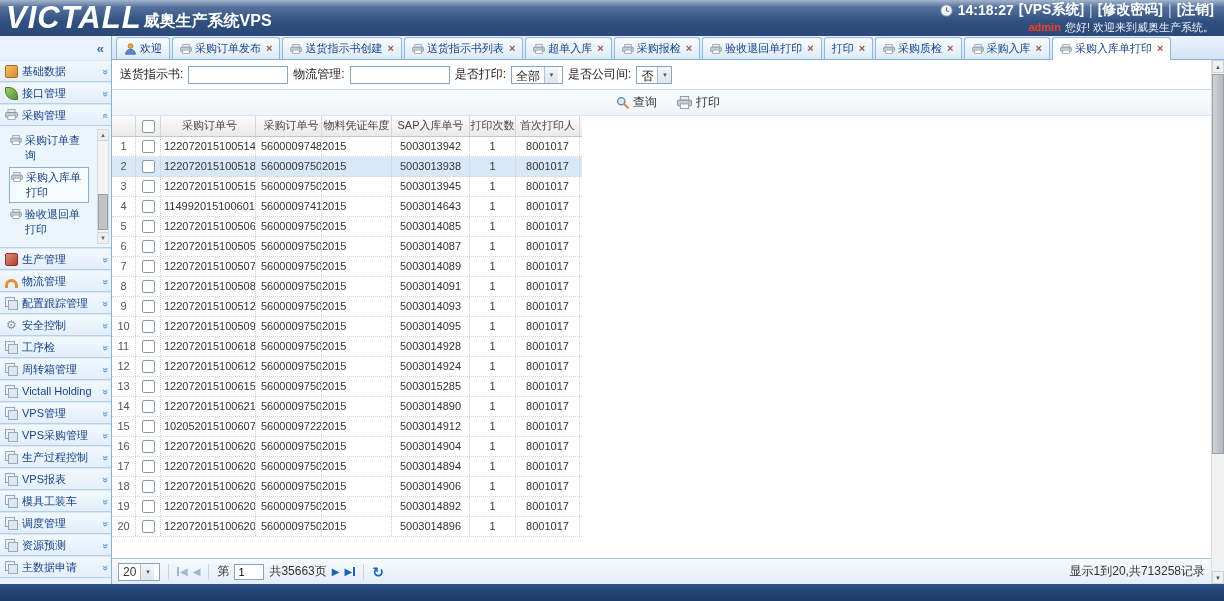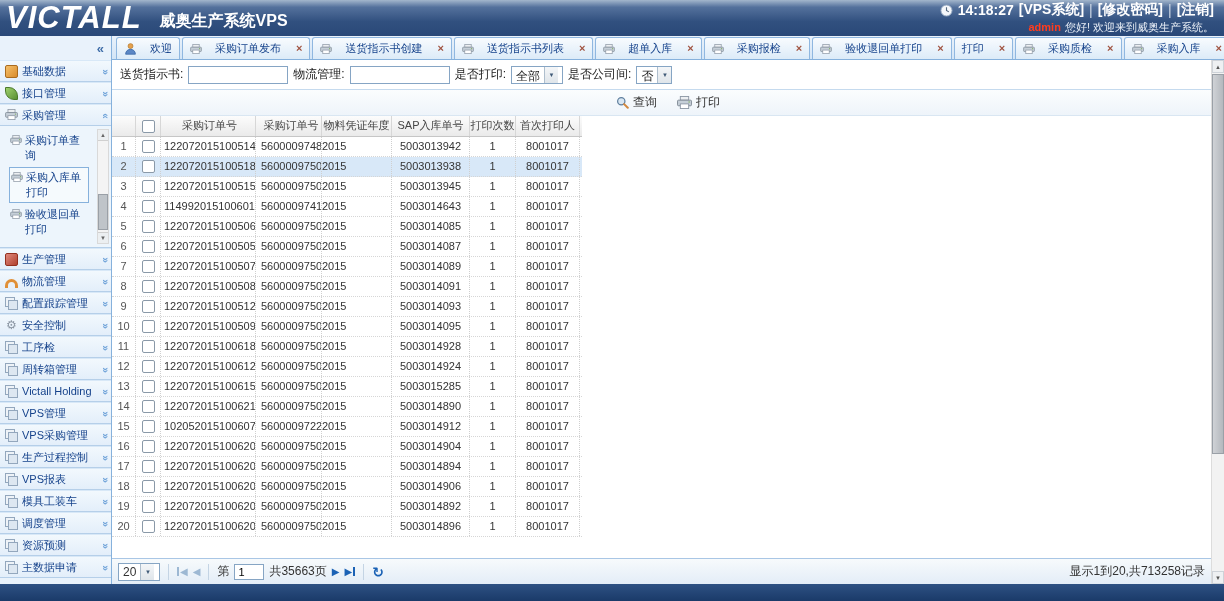--- a/index.html
+++ b/index.html
@@ -4,21 +4,21 @@
 <style>
   html,body{margin:0;padding:0;background:#666;}
   *{box-sizing:border-box;font-family:"Liberation Sans","DejaVu Sans",sans-serif;}
   .app{width:1224px;height:601px;position:relative;background:#fff;overflow:hidden;font-size:11px;}
 
   
   .header{height:36px;background:linear-gradient(180deg,#a3b6cc 0%,#54719c 20%,#31507f 60%,#2a4878 100%);
           display:flex;justify-content:space-between;align-items:center;padding:0 10px 0 6px;}
   .logo-wrap{display:flex;align-items:center;gap:2px;}
   .logo{color:#fff;font-size:31px;font-weight:bold;font-style:italic;letter-spacing:1px;line-height:36px;}
-  .app-title{color:#fff;font-size:16px;font-weight:bold;margin-top:6px;margin-left:16px;}
+  .app-title{color:#fff;font-size:16px;font-weight:bold;margin-top:6px;}
   .header-right{display:flex;flex-direction:column;align-items:flex-end;gap:1px;}
   .hline1{display:flex;align-items:center;gap:5px;color:#fff;font-weight:bold;font-size:14px;}
   .hline1 a{color:#fff;text-decoration:none;cursor:pointer;}
   .hsep{color:#cfd9e6;font-weight:normal;}
   .hline2{color:#e8eef6;font-size:11px;}
   .hline2 .user{color:#ff3c1e;font-weight:bold;margin-right:4px;}
 
   
   .bodyrow{display:flex;height:548px;}
   .sidebar{width:112px;background:#e9f2fb;border-right:1px solid #86b1dc;display:flex;flex-direction:column;overflow:hidden;}
@@ -44,21 +44,21 @@
   .sub-item.selected{border:1px solid #86b1dc;background:#f5fafd;}
   .sub-scroll{position:absolute;right:2px;top:3px;bottom:3px;width:12px;background:#f4f4f4;border:1px solid #d9d9d9;}
   .sarr{position:absolute;left:0;right:0;height:11px;font-size:6px;color:#666;text-align:center;line-height:11px;background:#eceff1;border-bottom:1px solid #d0d0d0;cursor:pointer;}
   .sarr.sdown{top:auto;bottom:0;border-bottom:none;border-top:1px solid #d0d0d0;}
   .sthumb{position:absolute;left:0;right:0;bottom:13px;height:36px;background:#bfc4c9;border:1px solid #9aa0a7;}
 
   
   .main{flex:1;display:flex;flex-direction:column;min-width:0;}
   .tabbar{height:24px;display:flex;align-items:flex-end;gap:2px;padding:0 0 0 4px;
           background:linear-gradient(#eaf2fb,#d3e5f6);border-bottom:1px solid #86b1dc;}
-  .tab{display:inline-flex;align-items:center;gap:13px;padding:3px 7px;border:1px solid #8fb7e0;border-bottom:none;
+  .tab{display:inline-flex;align-items:center;gap:3px;padding:3px 7px;border:1px solid #8fb7e0;border-bottom:none;
        border-radius:3px 3px 0 0;background:linear-gradient(#f8fbfe,#dcebf8);color:#15428b;cursor:pointer;white-space:nowrap;}
   .tab.active{background:#fff;margin-bottom:-1px;padding-bottom:4px;position:relative;z-index:2;}
   .tab .x{color:#a0523f;font-size:11px;font-weight:bold;margin-left:2px;cursor:pointer;line-height:9px;}
   .ticon{display:inline-flex;}
 
   .content{flex:1;position:relative;background:#fff;overflow:hidden;}
   .filter-row{height:30px;display:flex;align-items:center;gap:5px;padding:0 8px;border-bottom:1px solid #c5daee;font-size:12px;color:#222;}
   .txt{height:18px;border:1px solid #86a5c4;font-size:11px;padding:0 3px;background:#fff;}
   .w100{width:100px;}
   .combo{display:inline-flex;align-items:stretch;border:1px solid #86a5c4;background:#fff;height:18px;font-size:12px;cursor:pointer;}

